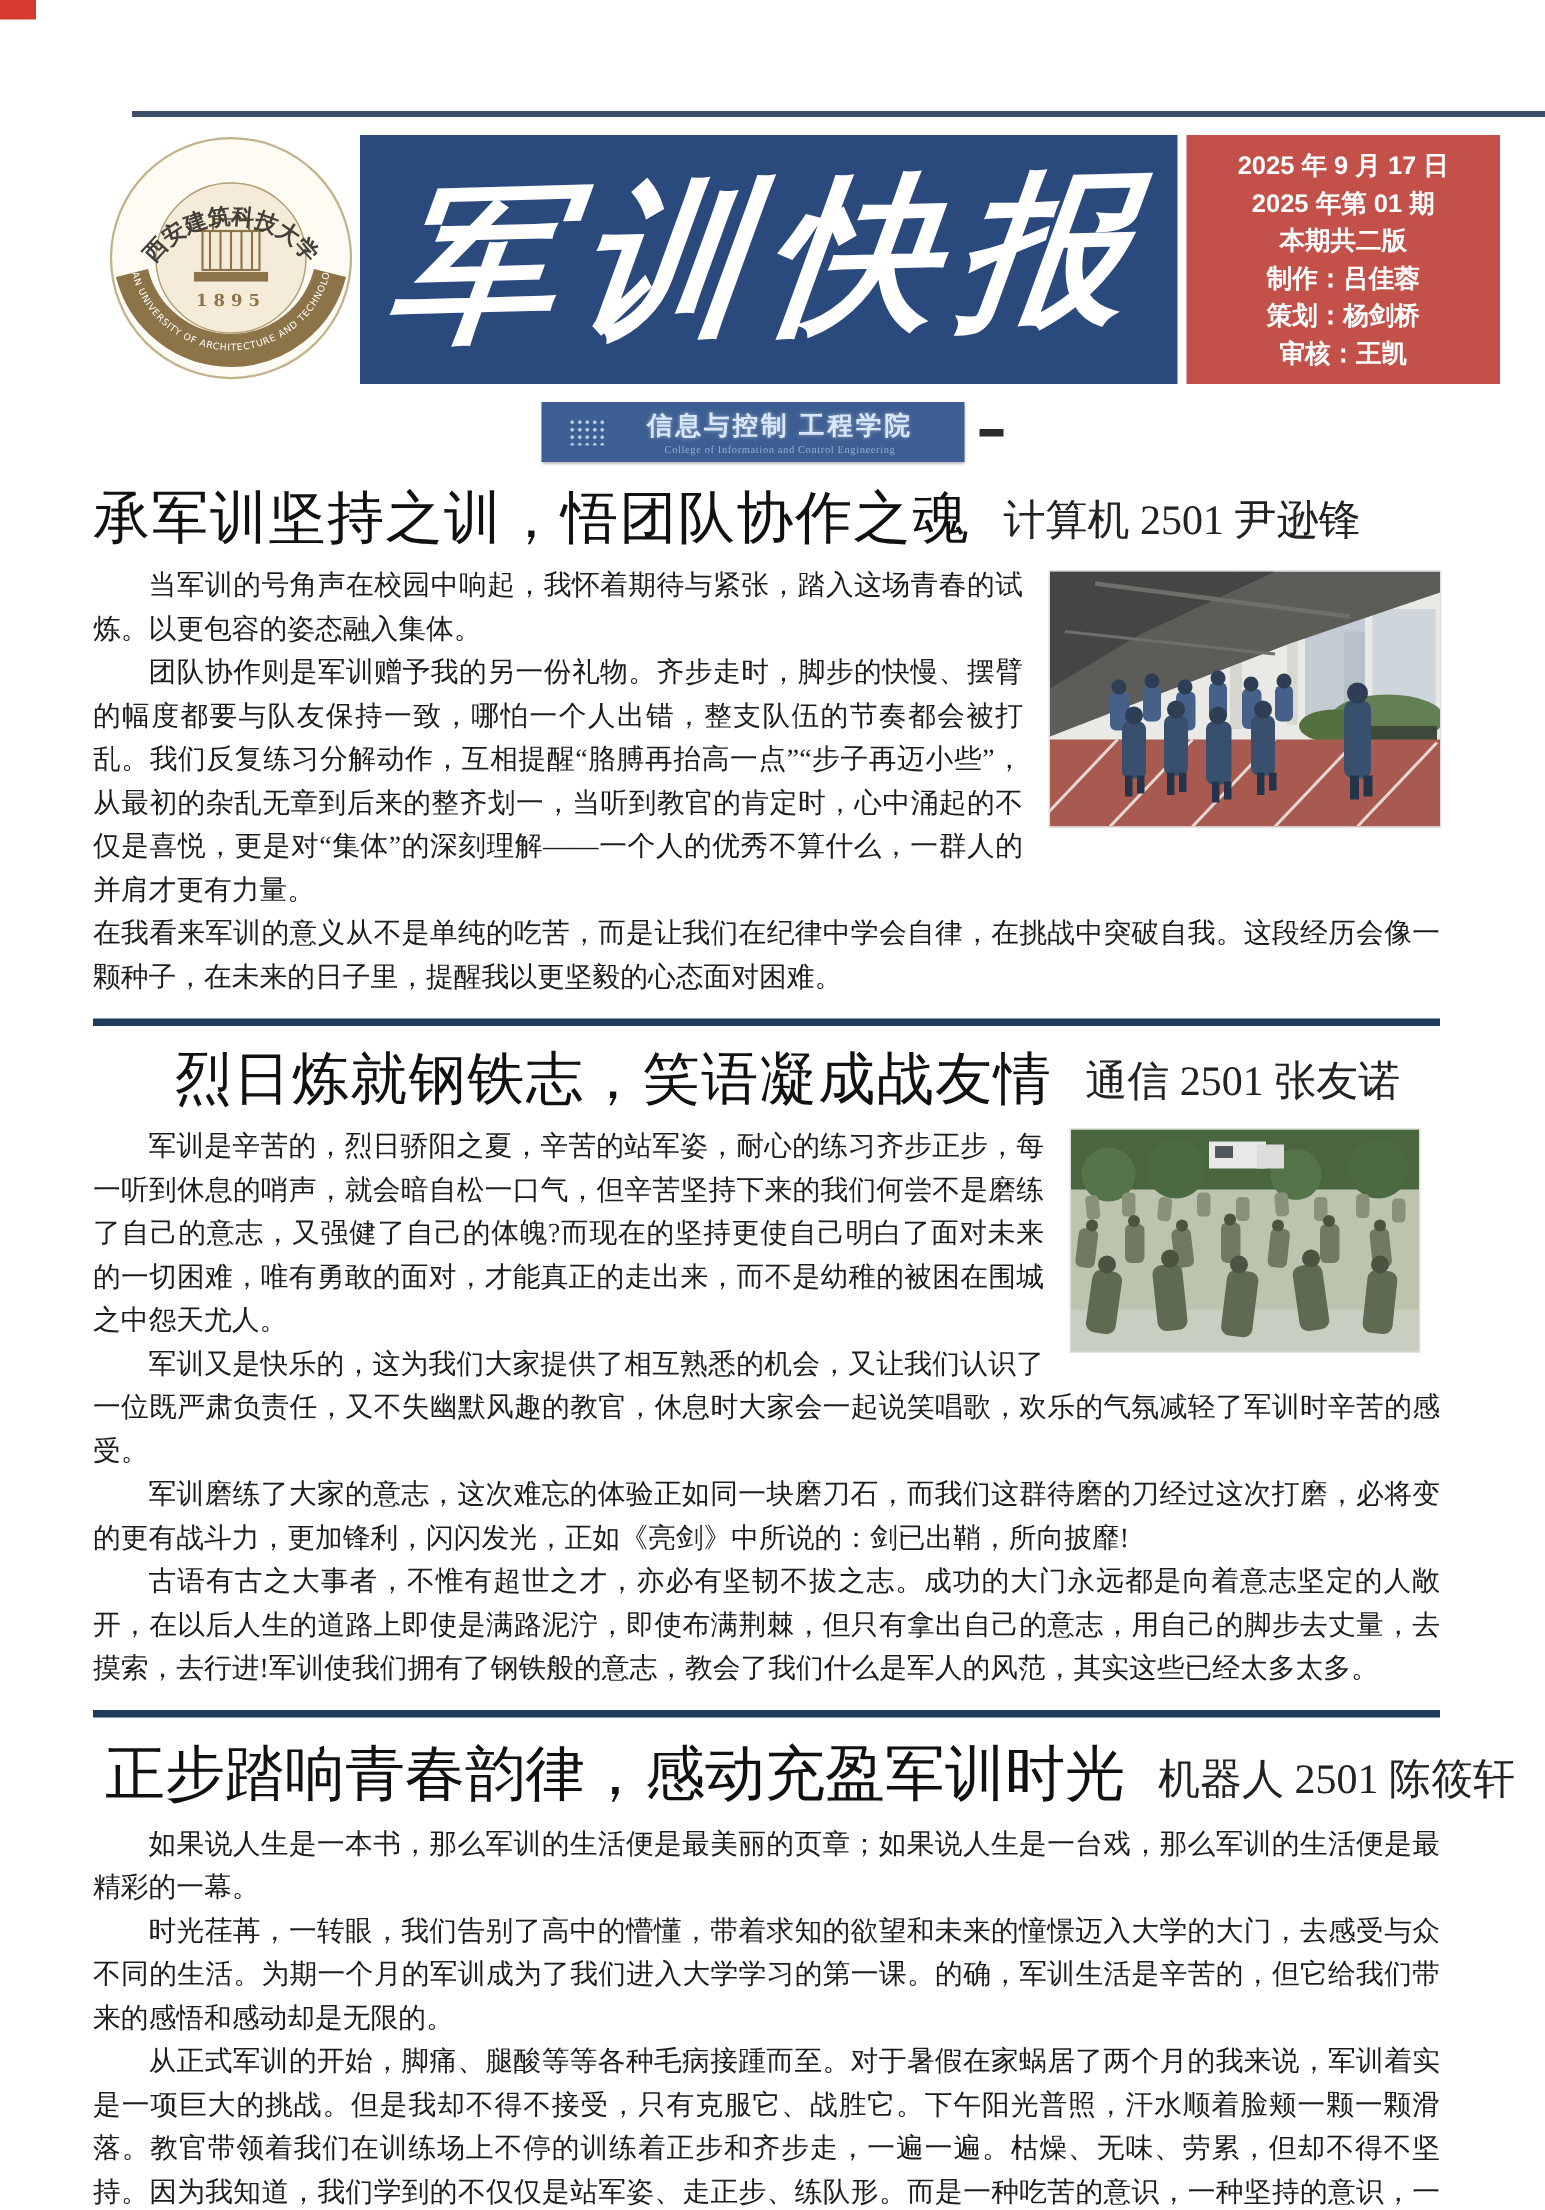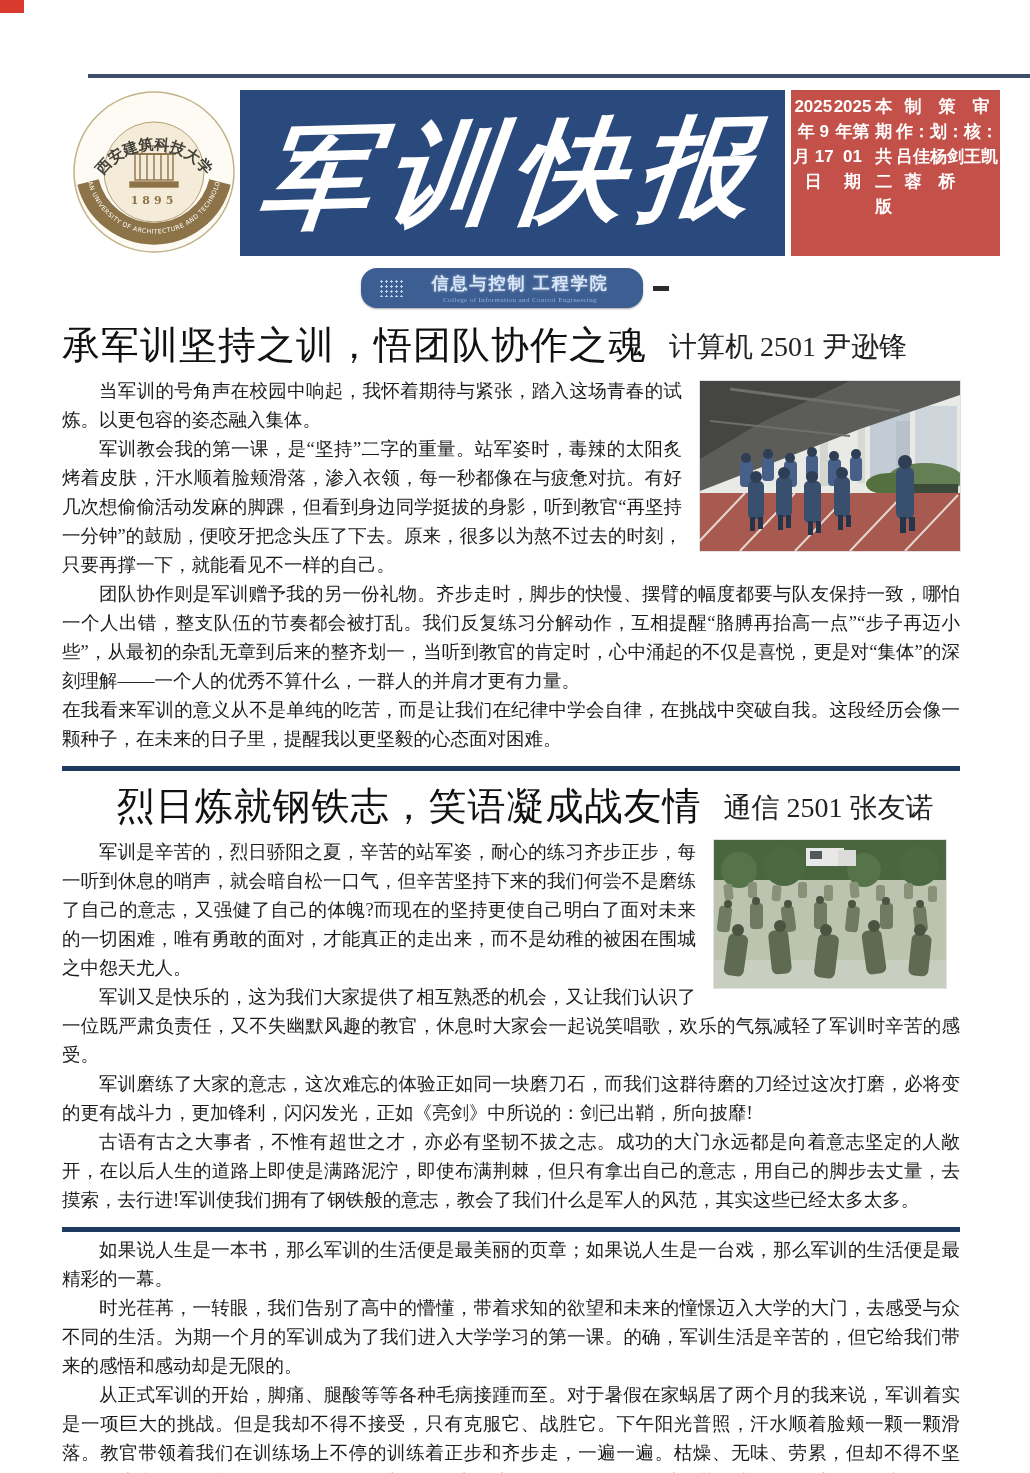--- a/index.html
+++ b/index.html
@@ -13,27 +13,27 @@
   
   .header{display:flex;align-items:stretch;margin:12px 30px 0 72px;height:166px;}
   .logo-wrap{width:164px;height:164px;flex:0 0 auto;margin-right:4px;}
   .masthead{flex:0 0 545px;background:#2a4a7d;color:#fff;display:flex;align-items:center;justify-content:center;overflow:hidden;}
   .masthead span{
     font-size:112px;font-weight:bold;font-style:italic;line-height:1;
     letter-spacing:14px;transform:skewX(-8deg) rotate(-1.5deg);white-space:nowrap;
     font-family:"Liberation Serif","DejaVu Serif",serif;
   }
   .info-box{width:212px;margin-left:6px;background:#c4504a;color:#fff;
-    display:flex;flex-direction:row;justify-content:center;text-align:center;
+    display:flex;flex-direction:column;justify-content:center;text-align:center;
     font-family:"Liberation Sans","DejaVu Sans",sans-serif;font-weight:bold;
     font-size:17px;line-height:25px;padding:4px 2px;}
 
   
   .banner-row{display:flex;justify-content:center;align-items:center;margin-top:12px;}
-  .college-banner{background:#3d5e92;width:246px;height:40px;display:flex;align-items:center;padding:0 18px;box-shadow:0 1px 2px rgba(0,0,0,.35);border-radius:16px;}
+  .college-banner{background:#3d5e92;width:246px;height:40px;display:flex;align-items:center;padding:0 18px;box-shadow:0 1px 2px rgba(0,0,0,.35);}
   .dots-icon{width:26px;height:18px;margin-right:10px;flex:0 0 auto;
     background-image:radial-gradient(#cfe0f5 1.2px, transparent 1.3px);
     background-size:5px 5px;opacity:.85;}
   .cb-text{display:flex;flex-direction:column;align-items:center;flex:1;}
   .cb-cn{font-size:17px;font-weight:bold;color:#d8e7fa;letter-spacing:2px;white-space:nowrap;
     text-shadow:0 0 3px rgba(255,255,255,.45);font-family:"Liberation Serif",serif;}
   .cb-en{font-size:7px;color:#8fb0d8;letter-spacing:.4px;white-space:nowrap;margin-top:1px;}
   .banner-dash{width:16px;height:5px;background:#2b2b2b;margin-left:10px;}
 
   
@@ -185,21 +185,20 @@
               <rect x="116" y="140" width="5" height="12"></rect>
             <rect x="138" y="134" width="5" height="15"></rect>
               <rect x="146" y="134" width="5" height="12"></rect>
             <rect x="200" y="136" width="6" height="16"></rect>
               <rect x="209" y="136" width="6" height="14"></rect>
           </g>
         </g>
       </svg>
     </div>
     <p>当军训的号角声在校园中响起，我怀着期待与紧张，踏入这场青春的试炼。以更包容的姿态融入集体。</p>
-    <p>军训教会我的第一课，是“坚持”二字的重量。站军姿时，毒辣的太阳炙烤着皮肤，汗水顺着脸颊滑落，渗入衣领，每一秒都像在与疲惫对抗。有好几次想偷偷活动发麻的脚踝，但看到身边同学挺拔的身影，听到教官“再坚持一分钟”的鼓励，便咬牙把念头压了下去。原来，很多以为熬不过去的时刻，只要再撑一下，就能看见不一样的自己。</p>
     <p>团队协作则是军训赠予我的另一份礼物。齐步走时，脚步的快慢、摆臂的幅度都要与队友保持一致，哪怕一个人出错，整支队伍的节奏都会被打乱。我们反复练习分解动作，互相提醒“胳膊再抬高一点”“步子再迈小些”，从最初的杂乱无章到后来的整齐划一，当听到教官的肯定时，心中涌起的不仅是喜悦，更是对“集体”的深刻理解——一个人的优秀不算什么，一群人的并肩才更有力量。</p>
     <p class="no-indent">在我看来军训的意义从不是单纯的吃苦，而是让我们在纪律中学会自律，在挑战中突破自我。这段经历会像一颗种子，在未来的日子里，提醒我以更坚毅的心态面对困难。</p>
   </div>
 
   <div class="divider"></div>
 
   <div class="article a2">
     <div class="article-head">
       <span class="article-title">烈日炼就钢铁志，笑语凝成战友情</span>
       <span class="article-byline">通信 2501 张友诺</span>
@@ -264,19 +263,23 @@
     </div>
     <p>军训是辛苦的，烈日骄阳之夏，辛苦的站军姿，耐心的练习齐步正步，每一听到休息的哨声，就会暗自松一口气，但辛苦坚持下来的我们何尝不是磨练了自己的意志，又强健了自己的体魄?而现在的坚持更使自己明白了面对未来的一切困难，唯有勇敢的面对，才能真正的走出来，而不是幼稚的被困在围城之中怨天尤人。</p>
     <p>军训又是快乐的，这为我们大家提供了相互熟悉的机会，又让我们认识了一位既严肃负责任，又不失幽默风趣的教官，休息时大家会一起说笑唱歌，欢乐的气氛减轻了军训时辛苦的感受。</p>
     <p>军训磨练了大家的意志，这次难忘的体验正如同一块磨刀石，而我们这群待磨的刀经过这次打磨，必将变的更有战斗力，更加锋利，闪闪发光，正如《亮剑》中所说的：剑已出鞘，所向披靡!</p>
     <p>古语有古之大事者，不惟有超世之才，亦必有坚韧不拔之志。成功的大门永远都是向着意志坚定的人敞开，在以后人生的道路上即使是满路泥泞，即使布满荆棘，但只有拿出自己的意志，用自己的脚步去丈量，去摸索，去行进!军训使我们拥有了钢铁般的意志，教会了我们什么是军人的风范，其实这些已经太多太多。</p>
   </div>
 
   <div class="divider"></div>
 
   <div class="article a3">
+    <div class="article-head">
+      <span class="article-title">正步踏响青春韵律，感动充盈军训时光</span>
+      <span class="article-byline">机器人 2501 陈筱轩</span>
+    </div>
     <p>如果说人生是一本书，那么军训的生活便是最美丽的页章；如果说人生是一台戏，那么军训的生活便是最精彩的一幕。</p>
     <p>时光荏苒，一转眼，我们告别了高中的懵懂，带着求知的欲望和未来的憧憬迈入大学的大门，去感受与众不同的生活。为期一个月的军训成为了我们进入大学学习的第一课。的确，军训生活是辛苦的，但它给我们带来的感悟和感动却是无限的。</p>
     <p>从正式军训的开始，脚痛、腿酸等等各种毛病接踵而至。对于暑假在家蜗居了两个月的我来说，军训着实是一项巨大的挑战。但是我却不得不接受，只有克服它、战胜它。下午阳光普照，汗水顺着脸颊一颗一颗滑落。教官带领着我们在训练场上不停的训练着正步和齐步走，一遍一遍。枯燥、无味、劳累，但却不得不坚持。因为我知道，我们学到的不仅仅是站军姿、走正步、练队形。而是一种吃苦的意识，一种坚持的意识，一种团结的意识，一种遵守纪律的意识！其实这些已经太多太多，足以我们一生享用。</p>
 
   </div>
 
 </div>
 
 </body></html>

